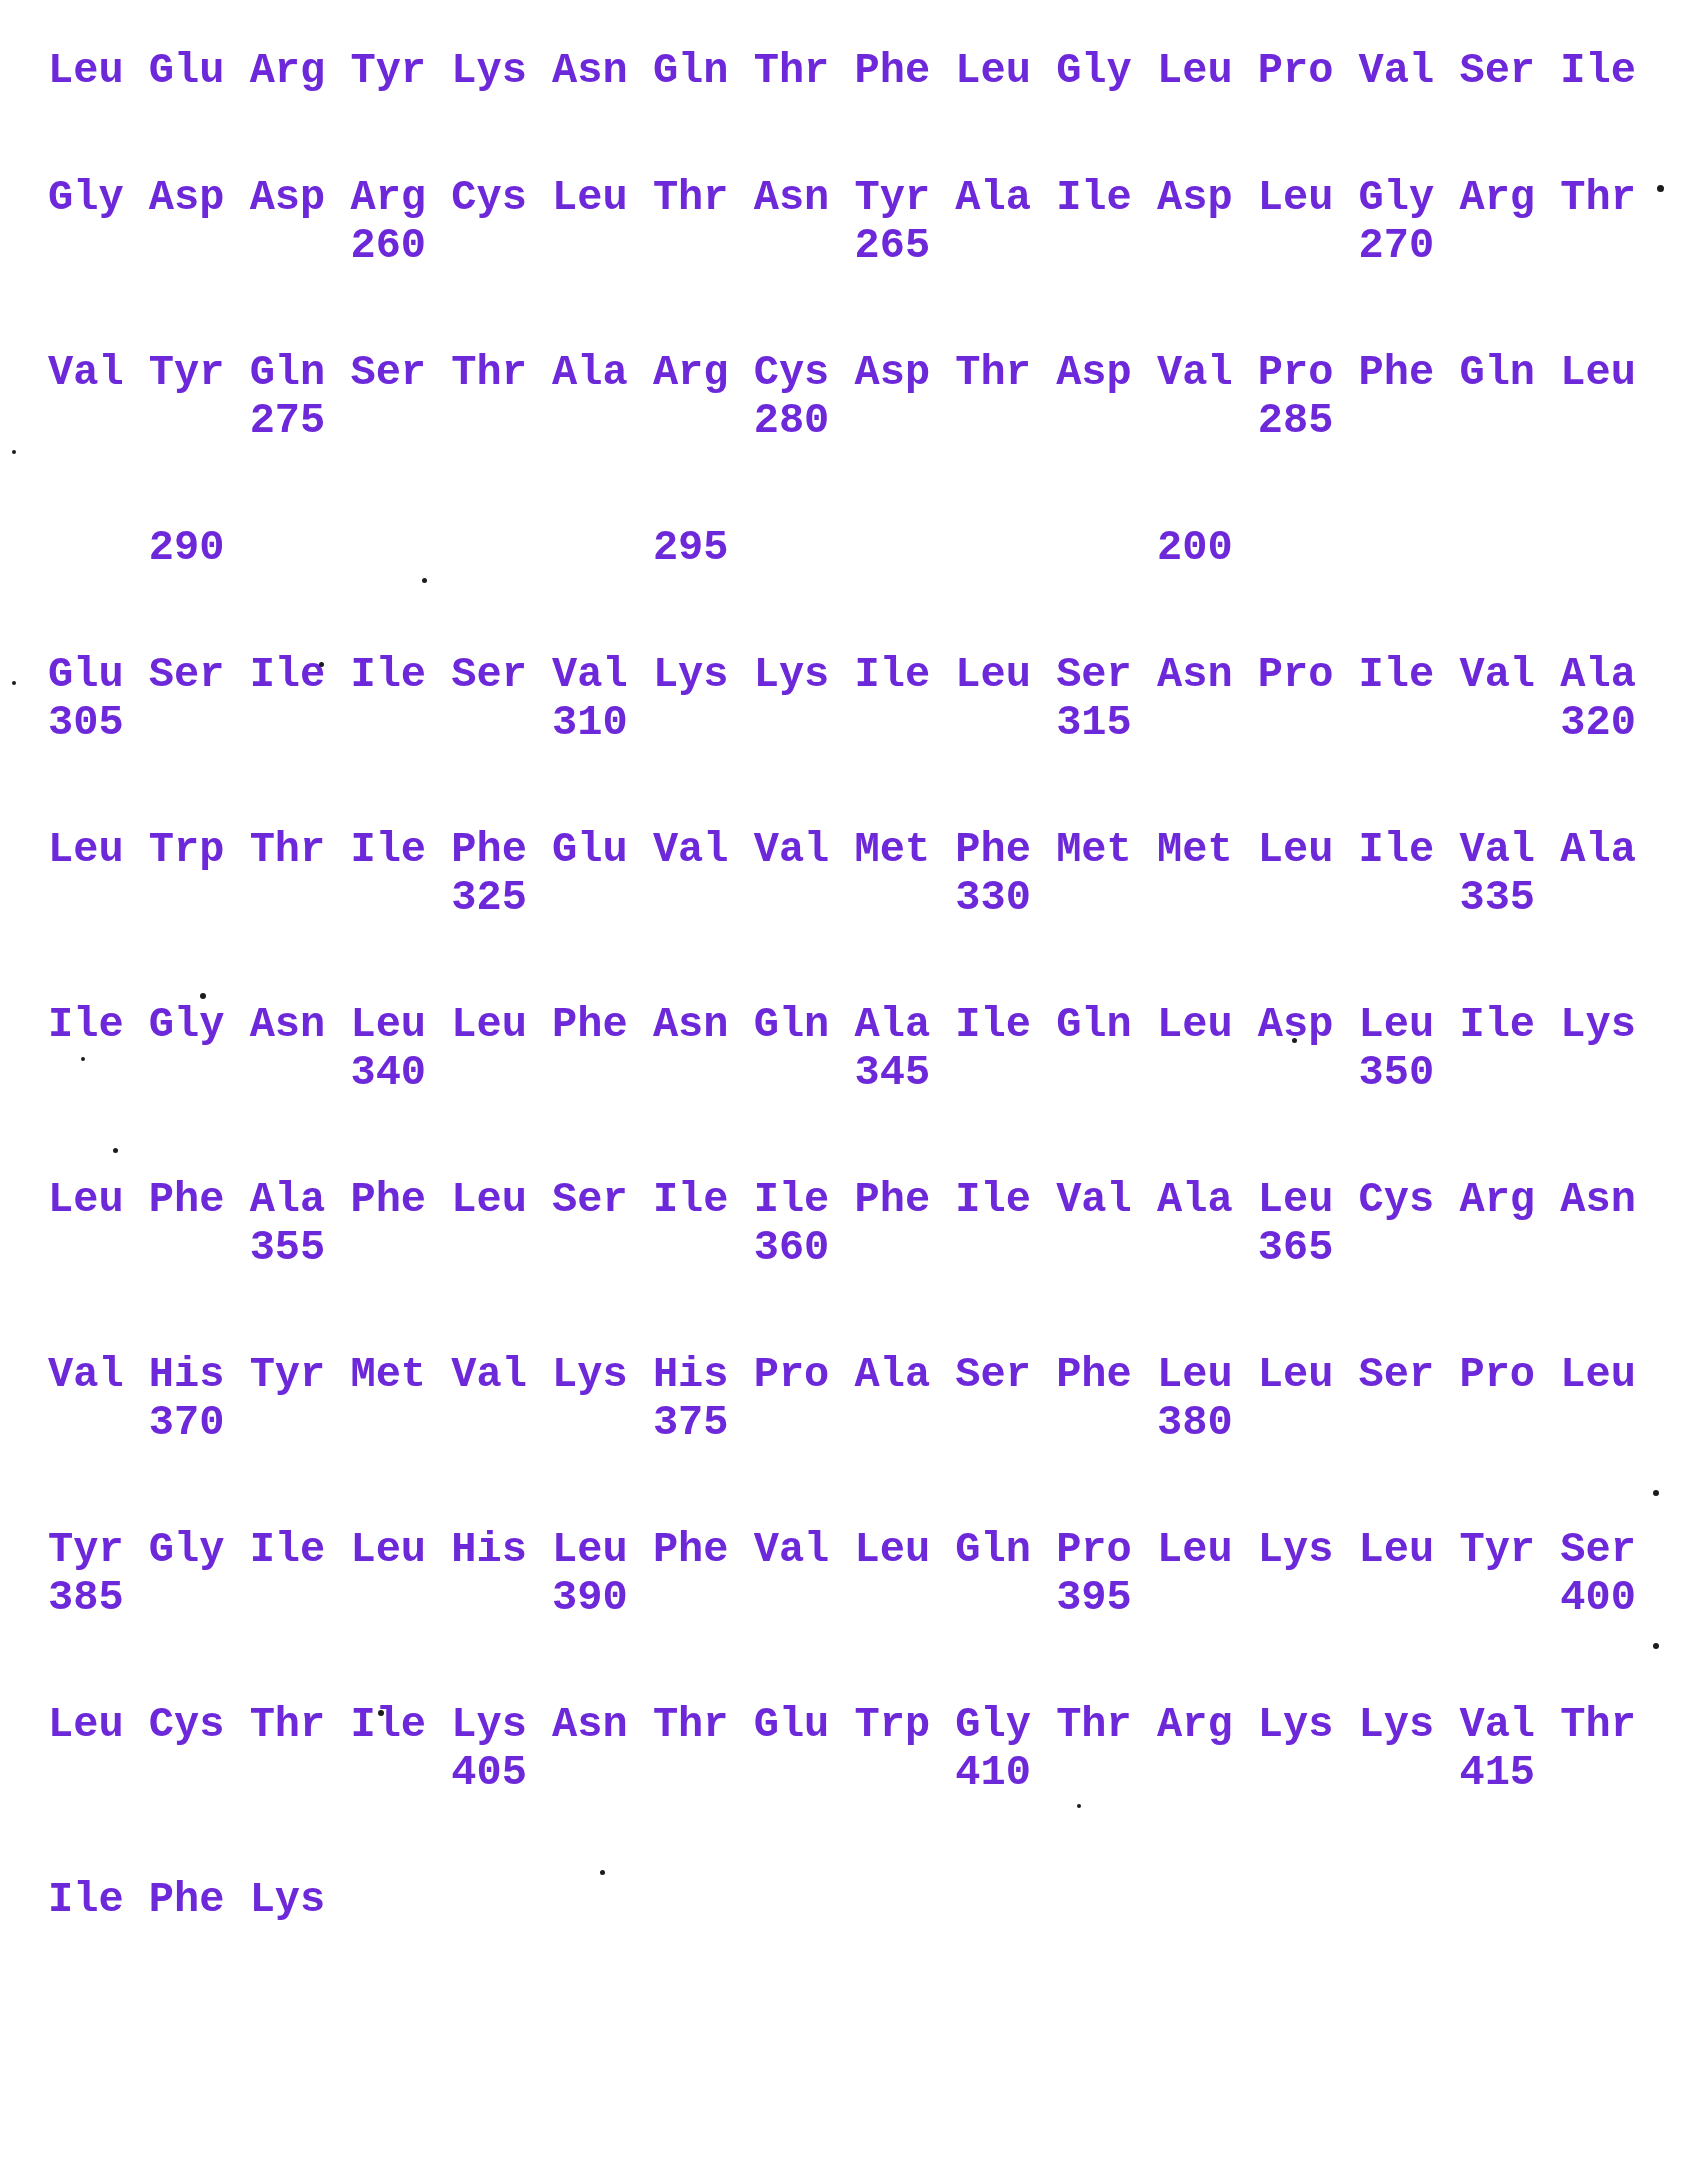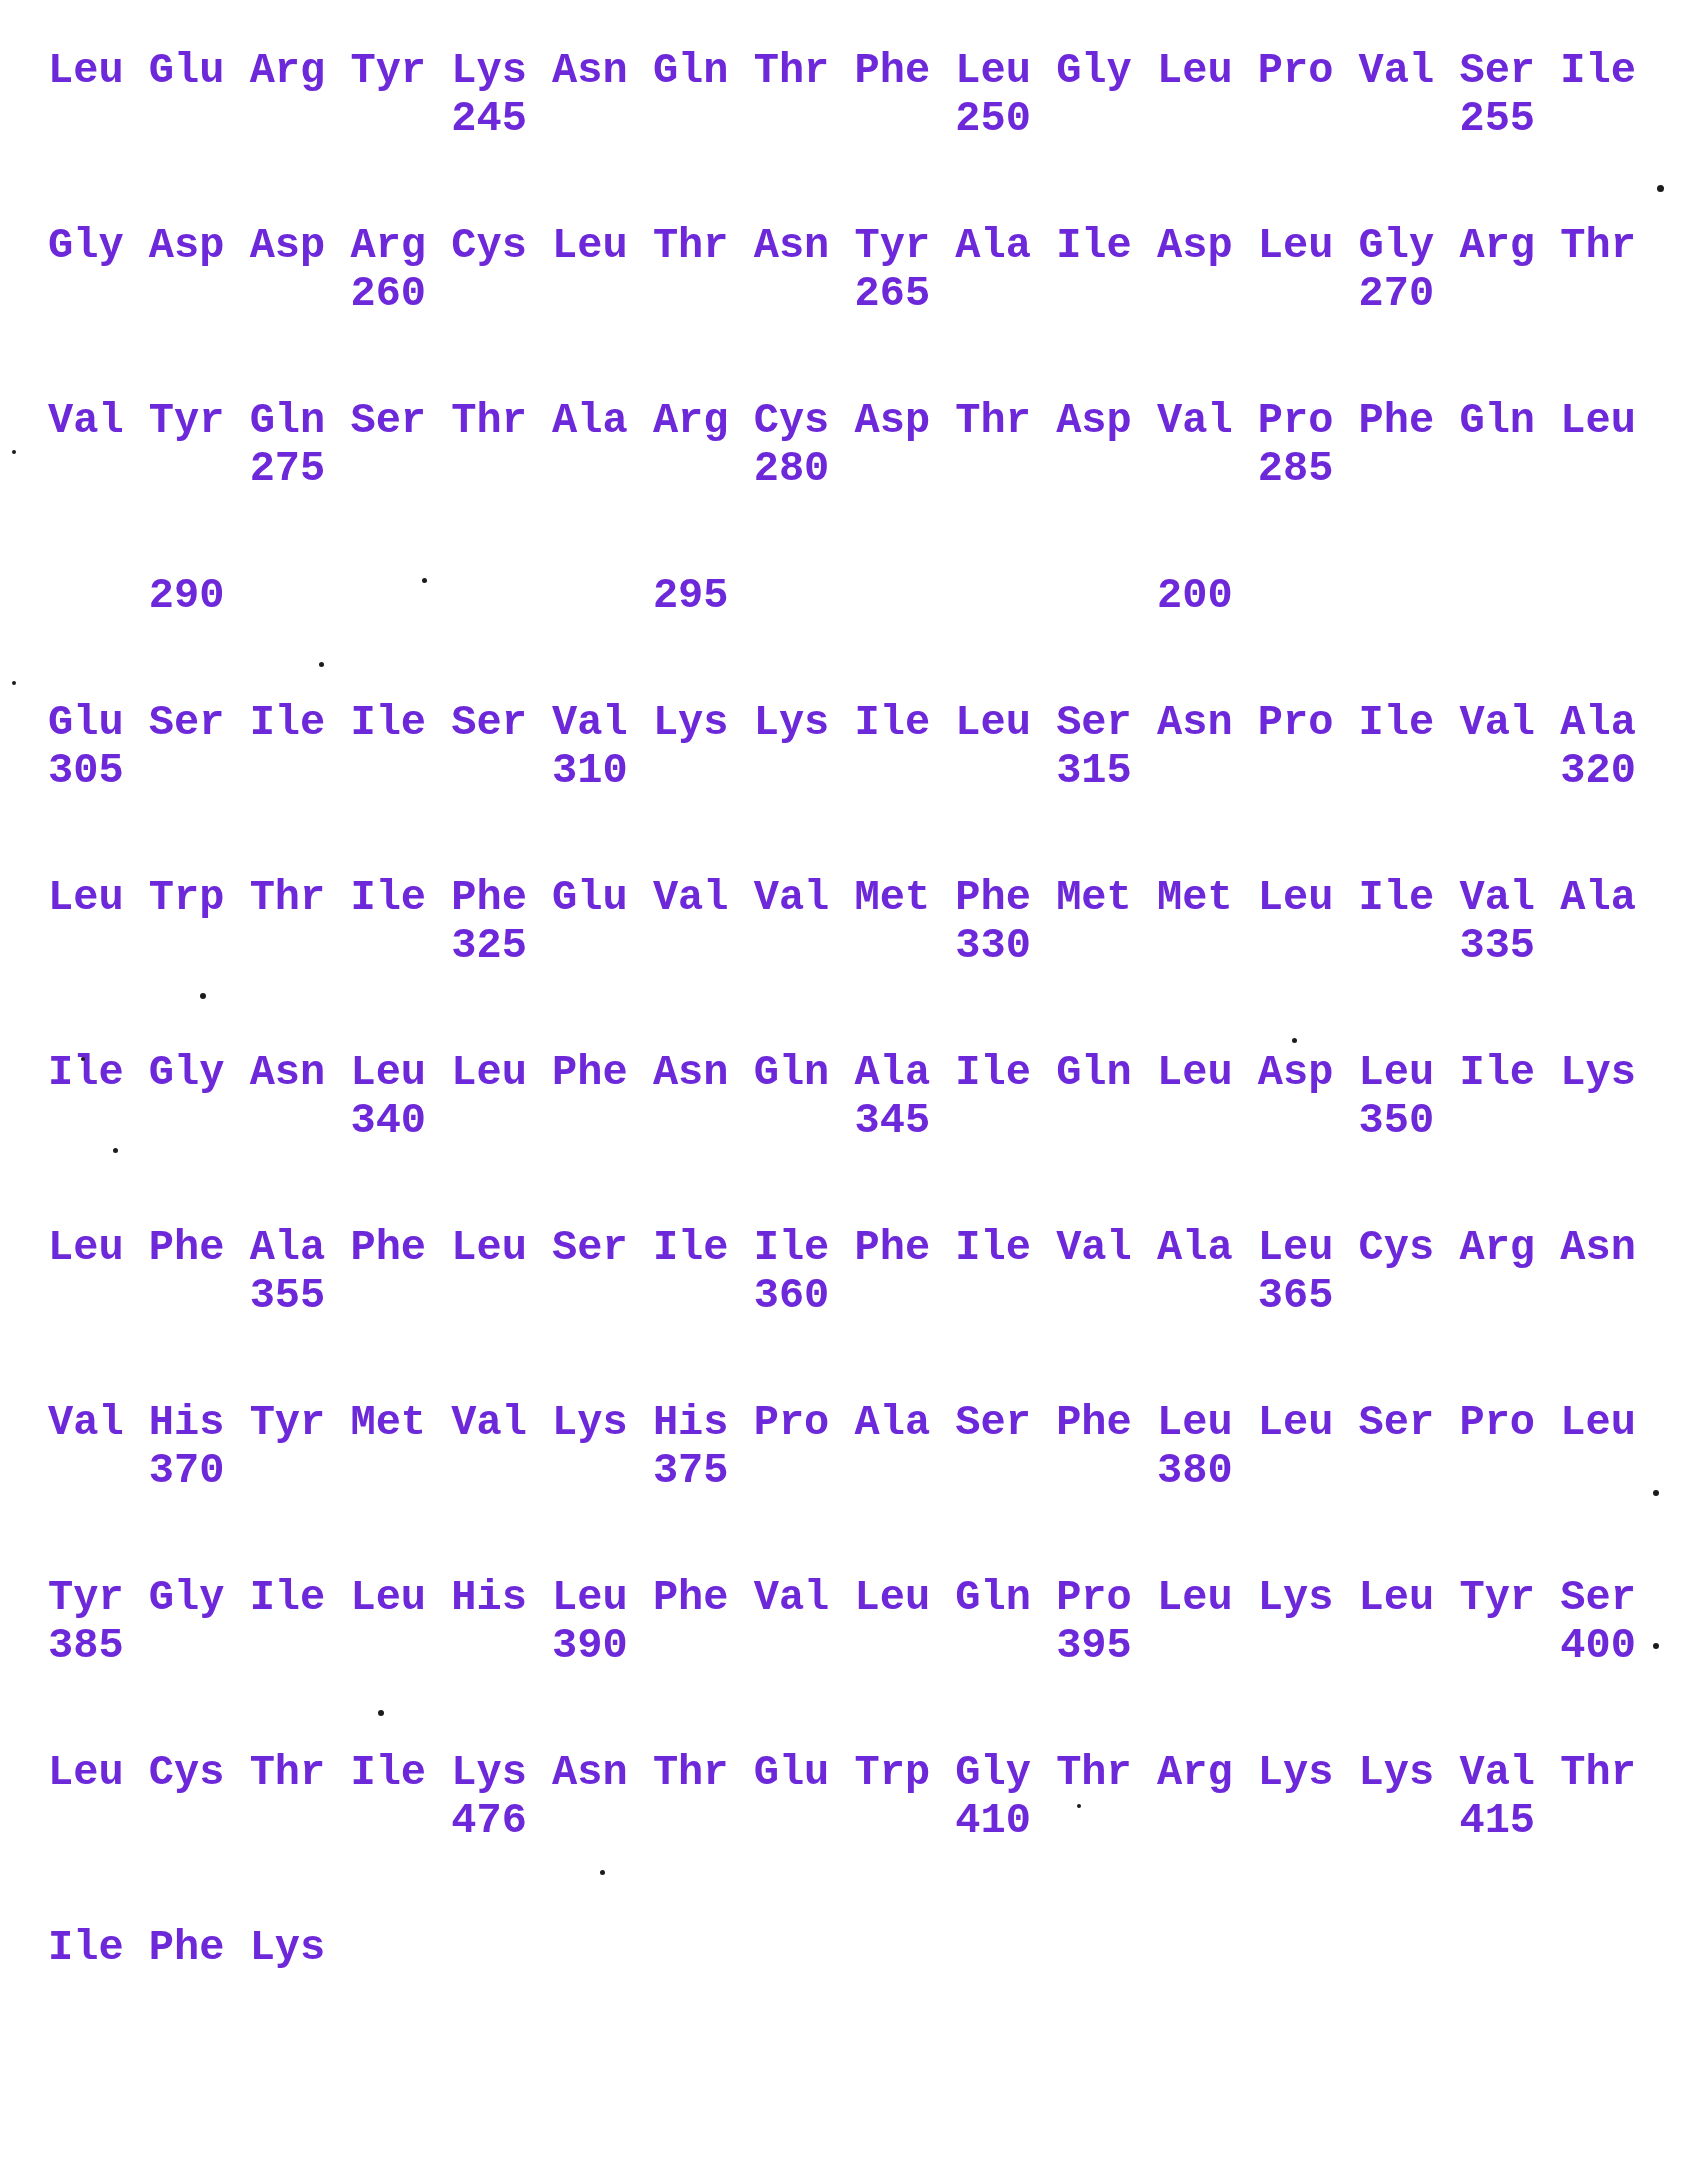--- a/index.html
+++ b/index.html
@@ -38,21 +38,20 @@
     border-radius: 50%;
   }
 </style>
 </head>
 <body>
 
 <main class="page">
   <div>
       <div class="seq-row">
         <div class="line">Leu Glu Arg Tyr Lys Asn Gln Thr Phe Leu Gly Leu Pro Val Ser Ile</div>
-        <div class="line">                245                 250                 255</div>
       </div>
       <div class="seq-row">
         <div class="line">Gly Asp Asp Arg Cys Leu Thr Asn Tyr Ala Ile Asp Leu Gly Arg Thr</div>
         <div class="line">            260                 265                 270</div>
       </div>
       <div class="seq-row">
         <div class="line">Val Tyr Gln Ser Thr Ala Arg Cys Asp Thr Asp Val Pro Phe Gln Leu</div>
         <div class="line">        275                 280                 285</div>
       </div>
       <div class="seq-row">
@@ -77,21 +76,21 @@
       <div class="seq-row">
         <div class="line">Val His Tyr Met Val Lys His Pro Ala Ser Phe Leu Leu Ser Pro Leu</div>
         <div class="line">    370                 375                 380</div>
       </div>
       <div class="seq-row">
         <div class="line">Tyr Gly Ile Leu His Leu Phe Val Leu Gln Pro Leu Lys Leu Tyr Ser</div>
         <div class="line">385                 390                 395                 400</div>
       </div>
       <div class="seq-row">
         <div class="line">Leu Cys Thr Ile Lys Asn Thr Glu Trp Gly Thr Arg Lys Lys Val Thr</div>
-        <div class="line">                476                 410                 415</div>
+        <div class="line">                405                 410                 415</div>
       </div>
       <div class="seq-row">
         <div class="line">Ile Phe Lys</div>
         <div class="line">&nbsp;</div>
       </div>
     </div>
 <div class="artifact" style="left: 1657px; top: 185px; width: 7px; height: 7px;"></div>
     <div class="artifact" style="left: 422px; top: 578px; width: 5.2px; height: 5.2px;"></div>
     <div class="artifact" style="left: 319px; top: 662px; width: 5.2px; height: 5.2px;"></div>
     <div class="artifact" style="left: 12px; top: 450px; width: 4.3px; height: 4.3px;"></div>

